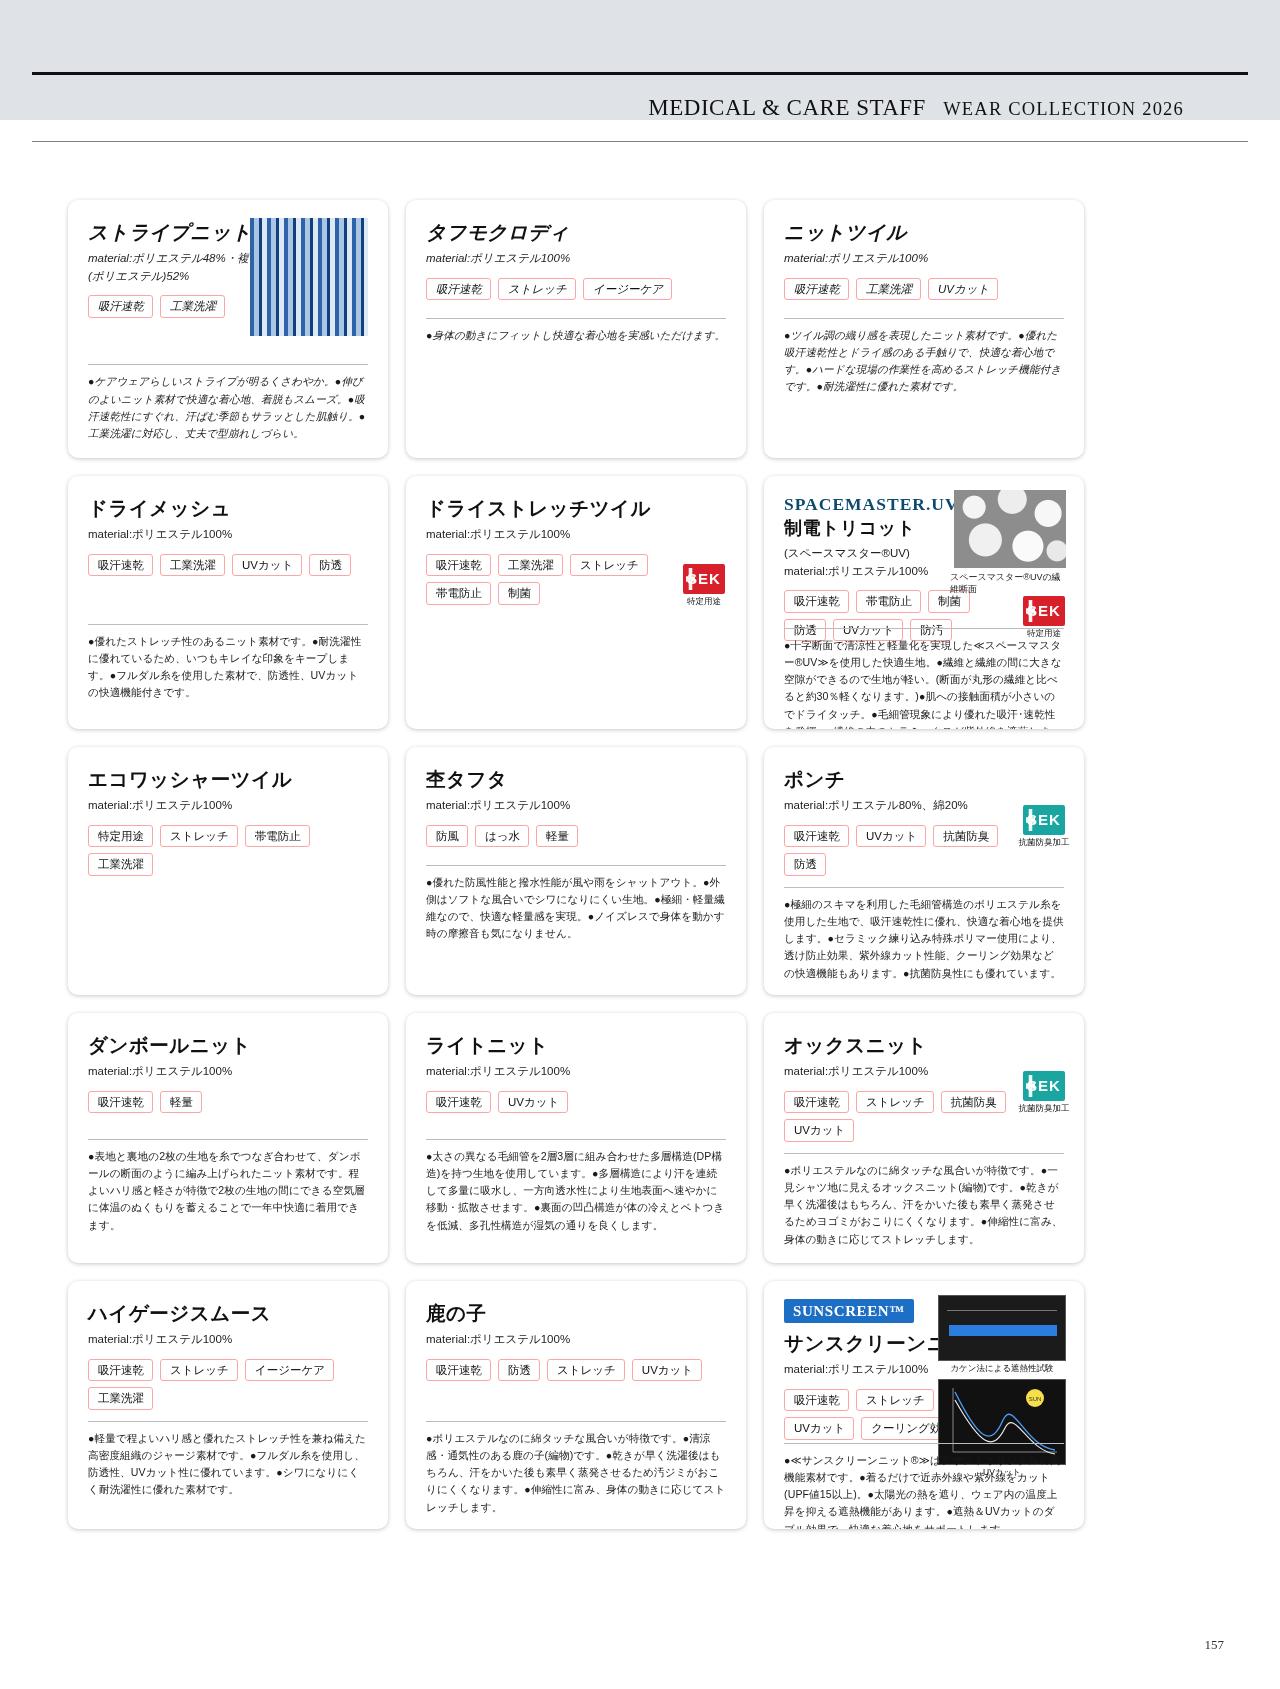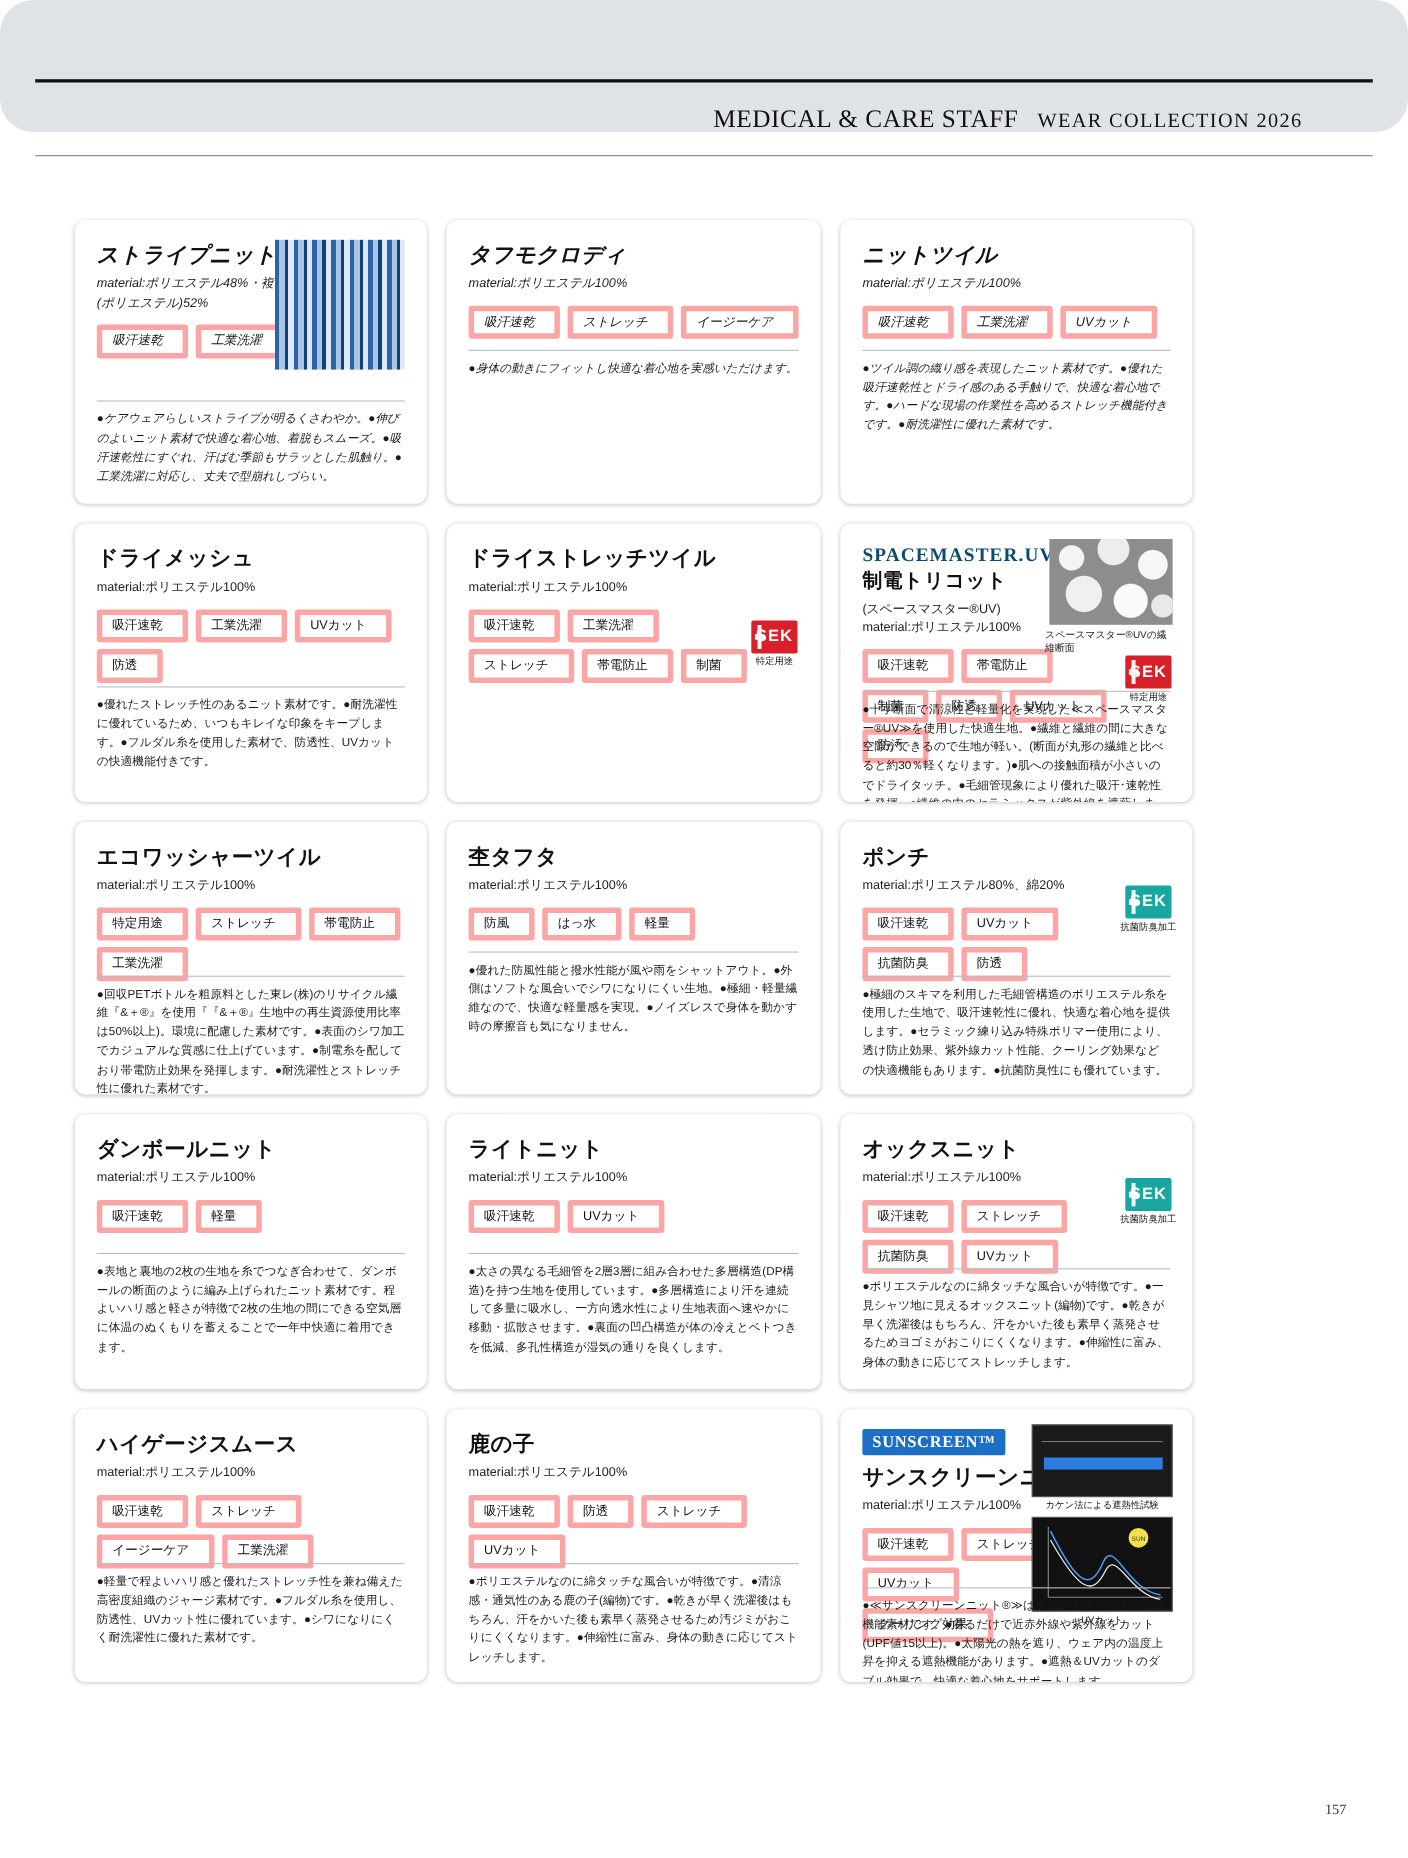--- a/index.html
+++ b/index.html
@@ -24,21 +24,20 @@
   }
 
   
   .header {
     position: absolute;
     top: 0; left: 0;
     width: 1280px;
     height: 120px;
     background: #dfe3e8;
     box-sizing: border-box;
-    border-radius: 30px;
   }
   .header-rule-top {
     position: absolute;
     left: 32px;
     right: 32px;
     top: 72px;
     height: 3px;
     background: #111111;
   }
   .header-rule-bottom {
@@ -125,24 +124,24 @@
 
   .tags {
     display: flex;
     flex-wrap: wrap;
     gap: 6px 7px;
     margin-bottom: 8px;
     max-width: 235px;
   }
   .tags.wide { max-width: 100%; }
   .tag {
-    border: 5px solid #fca5a5;
+    border: 1px solid #fca5a5;
     border-radius: 3px;
     font-size: 11.5px;
-    padding: 4px 18px 3px 9px;
+    padding: 4px 8px 3px 9px;
     background: #fff;
     color: #111;
     white-space: nowrap;
     line-height: 1.2;
   }
 
   .desc {
     font-size: 10.6px;
     line-height: 1.62;
     color: #1a1a1a;
@@ -415,21 +414,20 @@
 
       <div class="card r3">
         <div class="card-title">エコワッシャーツイル</div>
         <div class="card-sub wide">material:ポリエステル100%</div>
         <div class="tags wide">
           <span class="tag">特定用途</span>
           <span class="tag">ストレッチ</span>
           <span class="tag">帯電防止</span>
           <span class="tag">工業洗濯</span>
         </div>
-        <div class="desc top-sep" style="bottom:auto; top:140px;">●回収PETボトルを粗原料とした東レ(株)のリサイクル繊維『&amp;＋®』を使用『『&amp;＋®』生地中の再生資源使用比率は50%以上)。環境に配慮した素材です。●表面のシワ加工でカジュアルな質感に仕上げています。●制電糸を配しており帯電防止効果を発揮します。●耐洗濯性とストレッチ性に優れた素材です。</div>
       </div>
 
       <div class="card r3">
         <div class="card-title">杢タフタ</div>
         <div class="card-sub wide">material:ポリエステル100%</div>
         <div class="tags wide">
           <span class="tag">防風</span>
           <span class="tag">はっ水</span>
           <span class="tag">軽量</span>
         </div>

